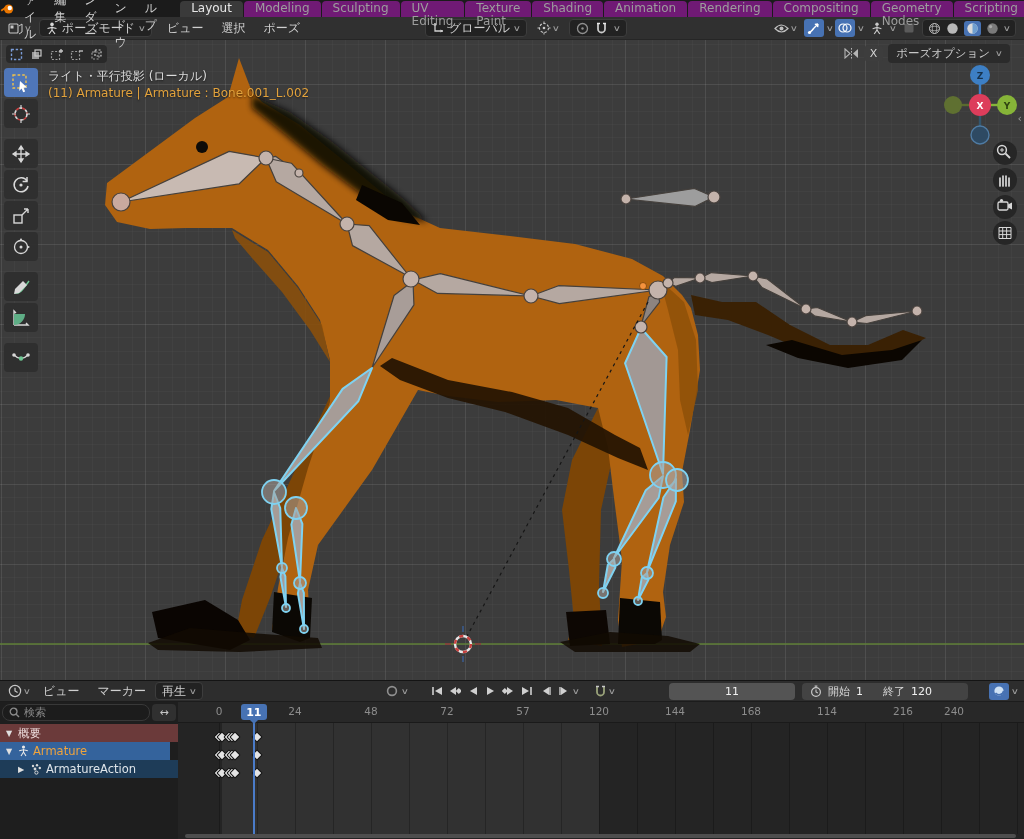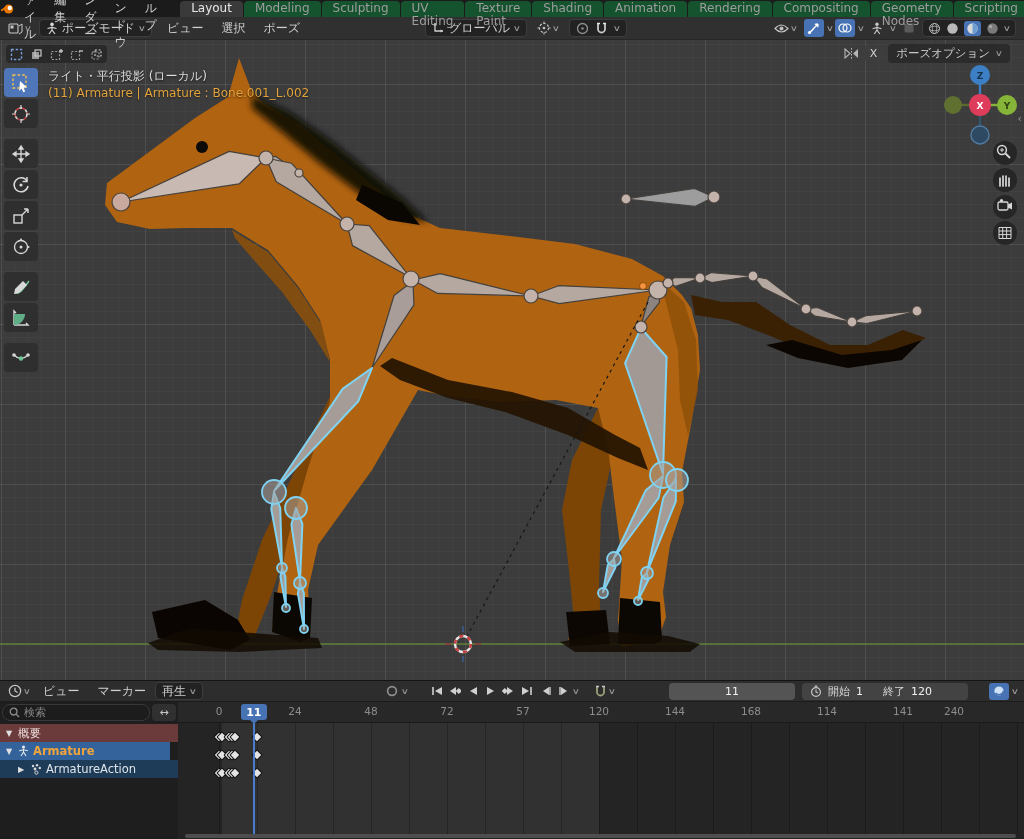--- a/index.html
+++ b/index.html
@@ -6,21 +6,21 @@
   html,body { width:1024px; height:839px; overflow:hidden; background:#1b1b1b;
     font-family:"DejaVu Sans","Liberation Sans",sans-serif; font-size:12px; color:#d0d0d0;
     -webkit-font-smoothing:antialiased; }
 
   
   #topbar { position:absolute; top:0; left:0; width:1024px; height:17px; background:#1b1b1b;
     display:flex; align-items:center; z-index:30; }
   #topbar .logo { width:22px; height:15px; display:flex; align-items:center; justify-content:center; }
   .menu-item { padding:0 9px; color:#cfcfcf; font-size:12px; line-height:17px; cursor:default; }
   #tabs { display:flex; margin-left:14px; height:17px; align-items:flex-end; }
-  .tab { padding:1px 11px 2px 11px; font-size:12px; color:#9d9d9d; background:#14532d; margin-right:1px;
+  .tab { padding:1px 11px 2px 11px; font-size:12px; color:#9d9d9d; background:#701a75; margin-right:1px;
     border-radius:4px 4px 0 0; height:16px; line-height:13px; }
   .tab.active { background:#3a3a3a; color:#e6e6e6; }
 
   
   #vpheader { position:absolute; top:17px; left:0; width:1024px; height:23px; background:#303030;
     display:flex; align-items:center; z-index:29; border-bottom:1px solid #262626; }
   .hbtn { display:flex; align-items:center; gap:2px; padding:0 4px; height:18px; border-radius:3px; }
   .pill { background:#222; border:1px solid #3d3d3d; border-radius:4px; height:18px; display:flex;
     align-items:center; gap:4px; padding:0 6px; }
   .caret { font-size:8px; color:#9a9a9a; transform:scaleX(1.4); }
@@ -603,21 +603,21 @@
   <div id="tl-ruler">
       <span class="ruler-num" style="left: 41px;">0</span>
       <span class="ruler-num" style="left: 117.001px;">24</span>
       <span class="ruler-num" style="left: 193.002px;">48</span>
       <span class="ruler-num" style="left: 269.002px;">72</span>
       <span class="ruler-num" style="left: 345.003px;">57</span>
       <span class="ruler-num" style="left: 421.004px;">120</span>
       <span class="ruler-num" style="left: 497.005px;">144</span>
       <span class="ruler-num" style="left: 573.006px;">168</span>
       <span class="ruler-num" style="left: 649.006px;">114</span>
-      <span class="ruler-num" style="left: 725.007px;">141</span>
+      <span class="ruler-num" style="left: 725.007px;">216</span>
       <span class="ruler-num" style="left: 776px;">240</span>
     </div>
 
   <div id="tl-panel">
     <div id="searchrow">
       <div id="searchbox">
         <svg class="ic" width="11" height="11" viewBox="0 0 11 11">
           <circle cx="4.6" cy="4.6" r="3.4" fill="none" stroke="#8a8a8a" stroke-width="1.3"></circle>
           <line x1="7.2" y1="7.2" x2="10" y2="10" stroke="#8a8a8a" stroke-width="1.4"></line>
         </svg>
@@ -628,21 +628,21 @@
     <div class="chrow" style="top: 22px; width: 178px; background: rgb(107, 58, 58); color: rgb(238, 222, 222);" id="ch-summary">
       <span class="chcaret">▼</span>
       <span>概要</span>
     </div>
     <div class="chrow" style="top: 40px; width: 170px; background: rgb(52, 99, 156); color: rgb(240, 164, 60);" id="ch-armature">
       <span class="chcaret">▼</span>
       <svg class="ic" width="11" height="12" viewBox="0 0 11 12">
         <circle cx="5.5" cy="2" r="1.6" fill="#e8e8e8"></circle>
         <path d="M5.5,3.8 L5.5,7 M5.5,7 L3,11 M5.5,7 L8,11 M1.2,5.8 L5.5,4.8 L9.8,5.8" stroke="#e8e8e8" stroke-width="1.1" fill="none"></path>
       </svg>
-      <span style="font-weight:bold">Armature</span>
+      <span style="font-weight:normal">Armature</span>
     </div>
     <div class="chrow" style="top: 58px; width: 178px; padding-left: 16px; background: rgb(30, 60, 88); color: rgb(223, 229, 234);" id="ch-action">
       <span class="chcaret">▶</span>
       <svg class="ic" width="12" height="12" viewBox="0 0 12 12">
         <circle cx="3" cy="3" r="1.2" fill="#d8d8d8"></circle>
           <circle cx="7" cy="2.2" r="1.2" fill="#d8d8d8"></circle>
         <circle cx="9.8" cy="5" r="1.2" fill="#d8d8d8"></circle>
           <circle cx="5" cy="6" r="1.4" fill="#d8d8d8"></circle>
         <circle cx="6.4" cy="9.6" r="1.6" fill="none" stroke="#d8d8d8" stroke-width="1"></circle>
       </svg>

